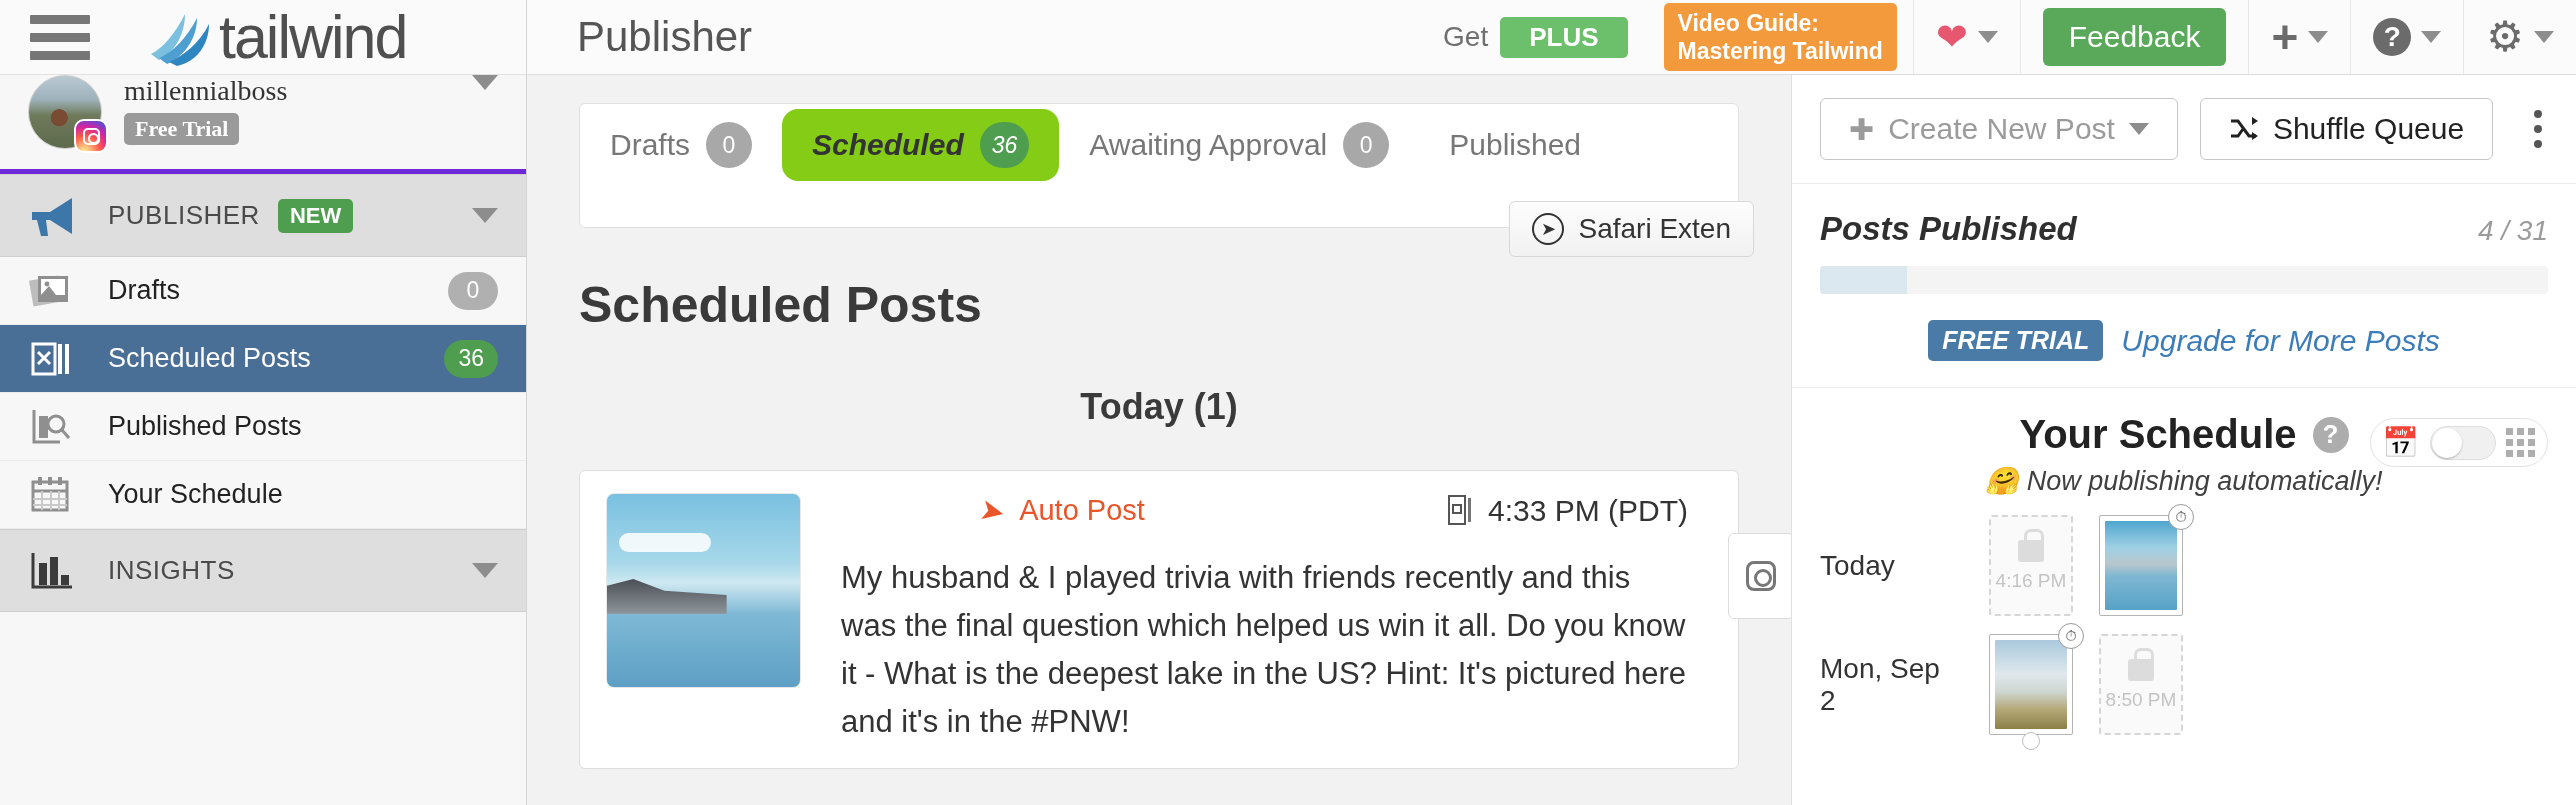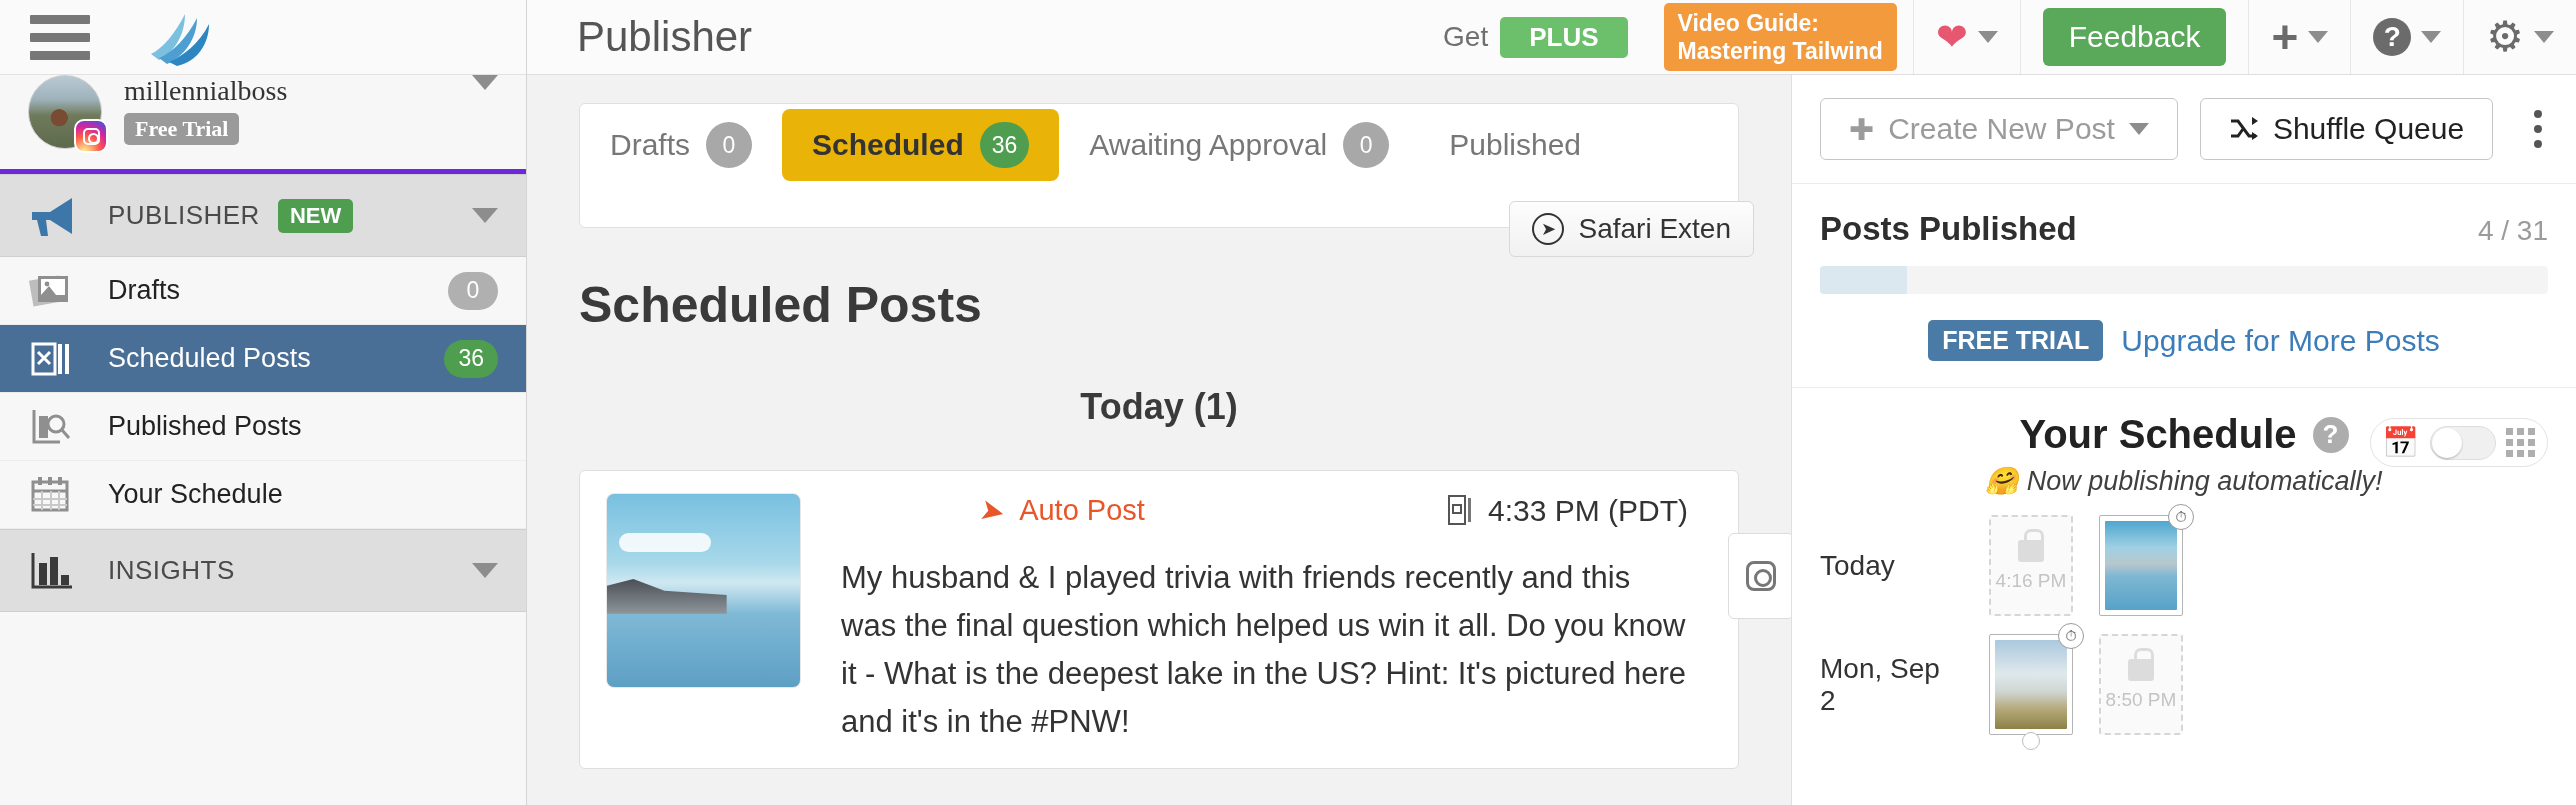--- a/index.html
+++ b/index.html
@@ -138,21 +138,21 @@
   .center { flex: 1; min-width: 0; background: #f2f2f2; position: relative; overflow: hidden; }
   .tabs-card {
     margin: 28px 52px 0 52px; background: #fff; border: 1px solid #e0e0e0;
     border-radius: 6px; height: 125px; position: relative; display: flex;
   }
   .tab {
     display: flex; align-items: center; gap: 16px; padding: 0 30px; height: 72px;
     margin-top: 5px; cursor: pointer;
   }
   .tab-label { font-size: 30px; color: #777; }
-  .tab.active { background: #eab308; border-radius: 8px; }
+  .tab.active { background: #84cc16; border-radius: 16px; font-style: italic; }
   .tab.active .tab-label { color: #333; font-weight: bold; }
   .tab-pill {
     min-width: 46px; height: 46px; border-radius: 23px; background: #a8a8a8; color: #fff;
     font-size: 23px; display: flex; align-items: center; justify-content: center; padding: 0 12px;
   }
   .tab-pill.green { background: #4f9d4f; }
   .safari-btn {
     position: absolute; right: -16px; bottom: -30px; background: linear-gradient(#fdfdfd,#f1f1f1);
     border: 1px solid #d8d8d8; border-radius: 6px; height: 56px; display: flex;
     align-items: center; gap: 14px; padding: 0 22px; font-size: 28px; color: #333; cursor: pointer;
@@ -210,21 +210,21 @@
   }
   .btn-outline {
     border: 1px solid #c6c6c6; background: #fff; border-radius: 6px; height: 62px;
     display: flex; align-items: center; gap: 14px; padding: 0 28px; font-size: 30px;
     color: #9b9b9b; cursor: pointer;
   }
   .btn-outline.dark { color: #222; }
   .kebab { margin-left: auto; display: flex; flex-direction: column; gap: 7px; cursor: pointer; padding: 6px; }
   .kebab span { width: 8px; height: 8px; border-radius: 50%; background: #555; display: block; }
 
-  .rp-published { padding: 26px 28px 0 28px; }
+  .rp-published { padding: 26px 28px 0 28px; font-style: italic; }
   .rp-head-row { display: flex; align-items: baseline; }
   .rp-title { font-size: 33px; font-weight: bold; color: #2f2f2f; }
   .rp-count { margin-left: auto; font-size: 28px; color: #9b9b9b; }
   .progress-track { margin-top: 18px; height: 28px; background: #f4f4f4; border-radius: 4px; overflow: hidden; }
   .progress-fill { height: 100%; background: #dce8ef; }
   .upgrade-row { display: flex; align-items: center; justify-content: center; gap: 18px; margin-top: 26px; }
   .ft-chip { background: #4a7ba7; color: #fff; font-size: 25px; font-weight: bold; padding: 6px 14px; border-radius: 5px; }
   .upgrade-link { font-size: 30px; color: #3c7cb8; cursor: pointer; }
 
   .rp-schedule { border-top: 1px solid #ececec; margin-top: 26px; padding: 24px 28px 0 28px; flex: 1; }
@@ -278,20 +278,21 @@
           <span></span>
       </div>
       <div class="brand">
         <div class="brand-logo">
           <svg viewBox="0 0 68 58" width="68" height="58">
             <path d="M6 46 C18 40 30 26 40 6 C40 26 30 44 14 52 Z" fill="#7cc0e0"></path>
             <path d="M14 50 C28 44 42 30 52 10 C52 30 40 48 22 56 Z" fill="#4e9fd1"></path>
             <path d="M24 54 C38 48 54 36 64 16 C64 36 52 54 32 58 Z" fill="#2e86c1"></path>
           </svg>
         </div>
+        <span class="brand-text">tailwind</span>
       </div>
     </div>
 
     <div class="sb-account">
       <div class="avatar-wrap">
         <div class="avatar"></div>
         <div class="ig-badge">
             <i></i>
           </div>
       </div>

